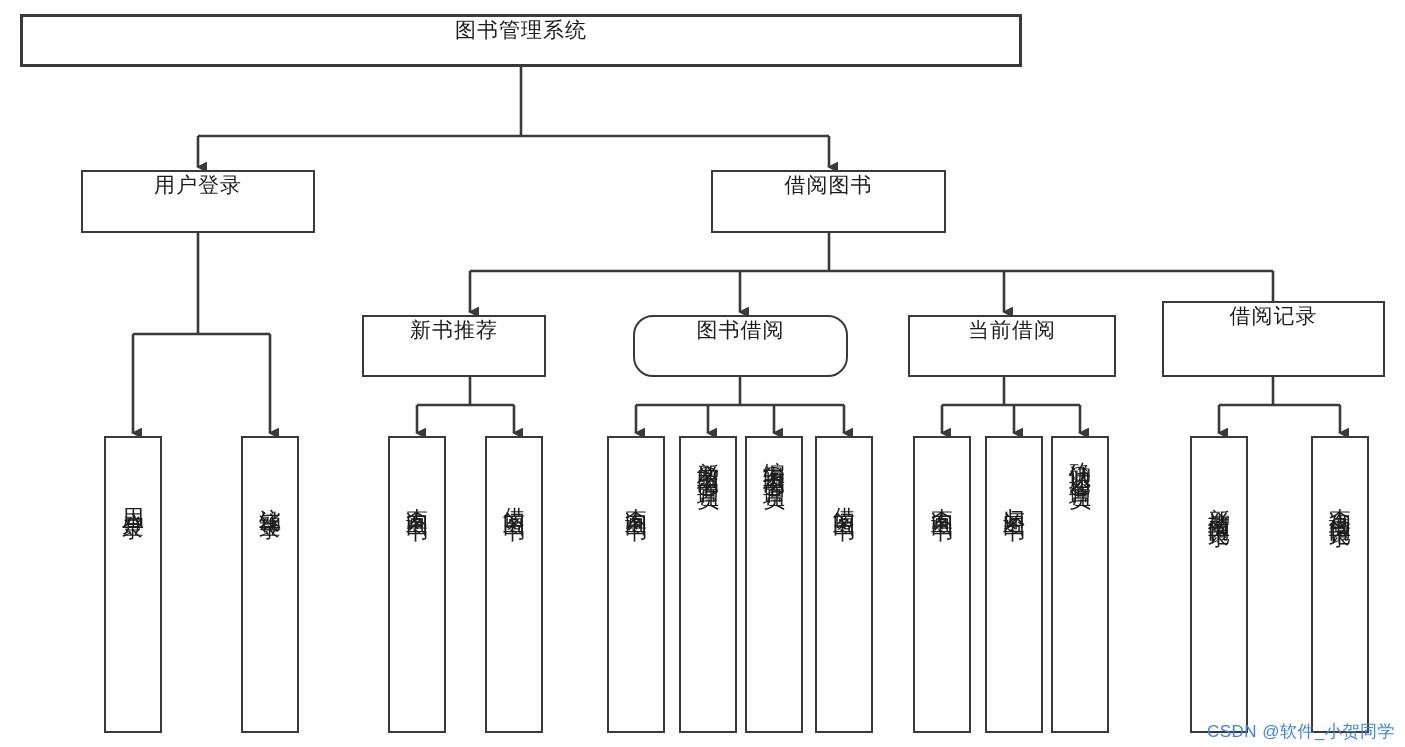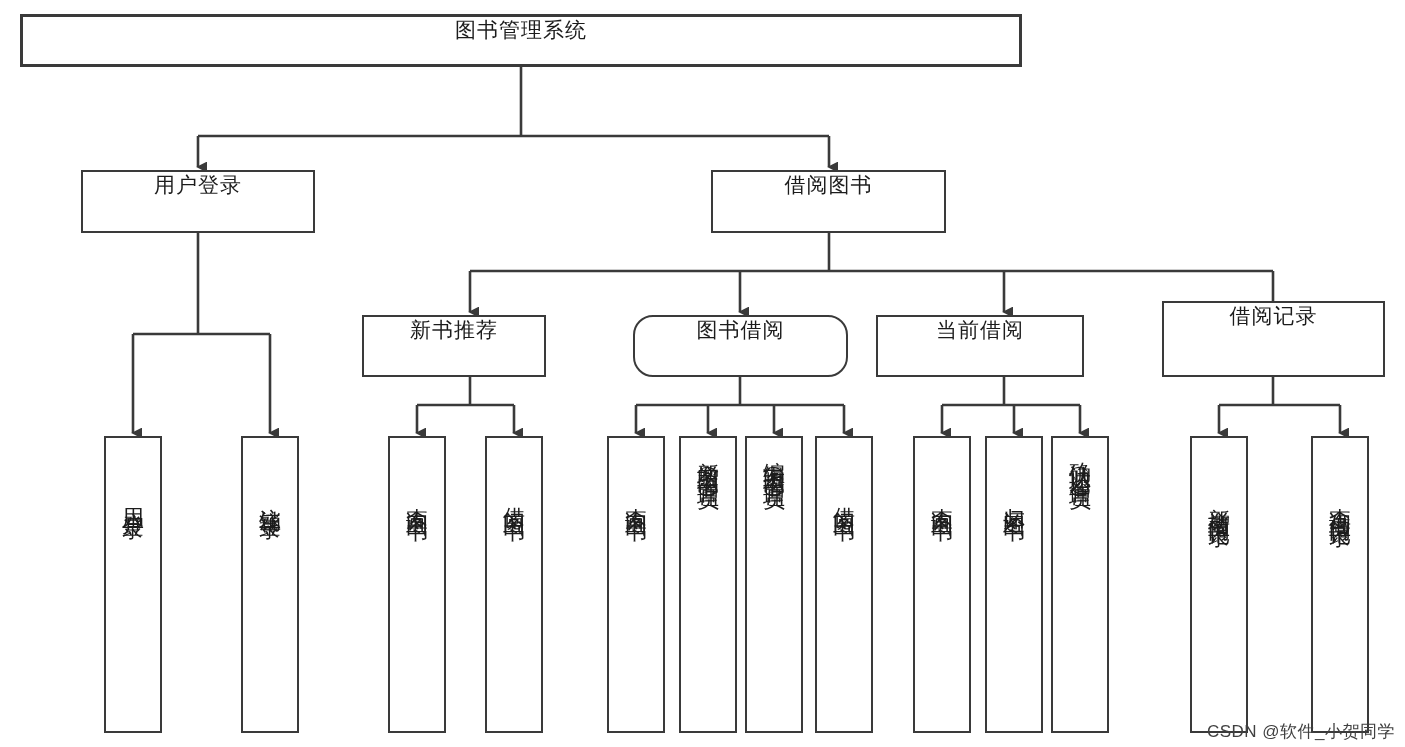--- a/index.html
+++ b/index.html
@@ -55,21 +55,21 @@
     text-orientation: upright;
     font-size: 22px;
     letter-spacing: 4px;
     line-height: 1;
   }
   .watermark {
     position: absolute;
     right: 10px;
     bottom: 4px;
     font-size: 17px;
-    color: #404040;
+    color: #3b82f6;
     white-space: nowrap;
     letter-spacing: 0.5px;
   }
 </style>
 </head>
 <body>
 
 <div id="canvas">
 
   <svg id="wires" viewBox="0 0 1405 747" xmlns="http://www.w3.org/2000/svg">
@@ -124,21 +124,21 @@
       </div>
       <div class="node level-1" style="left: 711px; top: 170px; width: 235px; height: 63px;">
         <span class="node-label">借阅图书</span>
       </div>
       <div class="node level-2" style="left: 362px; top: 315px; width: 184px; height: 62px;">
         <span class="node-label">新书推荐</span>
       </div>
       <div class="node level-2" style="left: 633px; top: 315px; width: 215px; height: 62px; border-radius: 20px;">
         <span class="node-label">图书借阅</span>
       </div>
-      <div class="node level-2" style="left: 876px; top: 315px; width: 208px; height: 62px;">
+      <div class="node level-2" style="left: 908px; top: 315px; width: 208px; height: 62px;">
         <span class="node-label">当前借阅</span>
       </div>
       <div class="node level-2" style="left: 1162px; top: 301px; width: 223px; height: 76px;">
         <span class="node-label">借阅记录</span>
       </div>
       <div class="node leaf" style="left: 104px; top: 436px; width: 58px; height: 297px;">
         <span class="node-label">用户登录</span>
       </div>
       <div class="node leaf" style="left: 241px; top: 436px; width: 58px; height: 297px;">
         <span class="node-label">注销登录</span>

